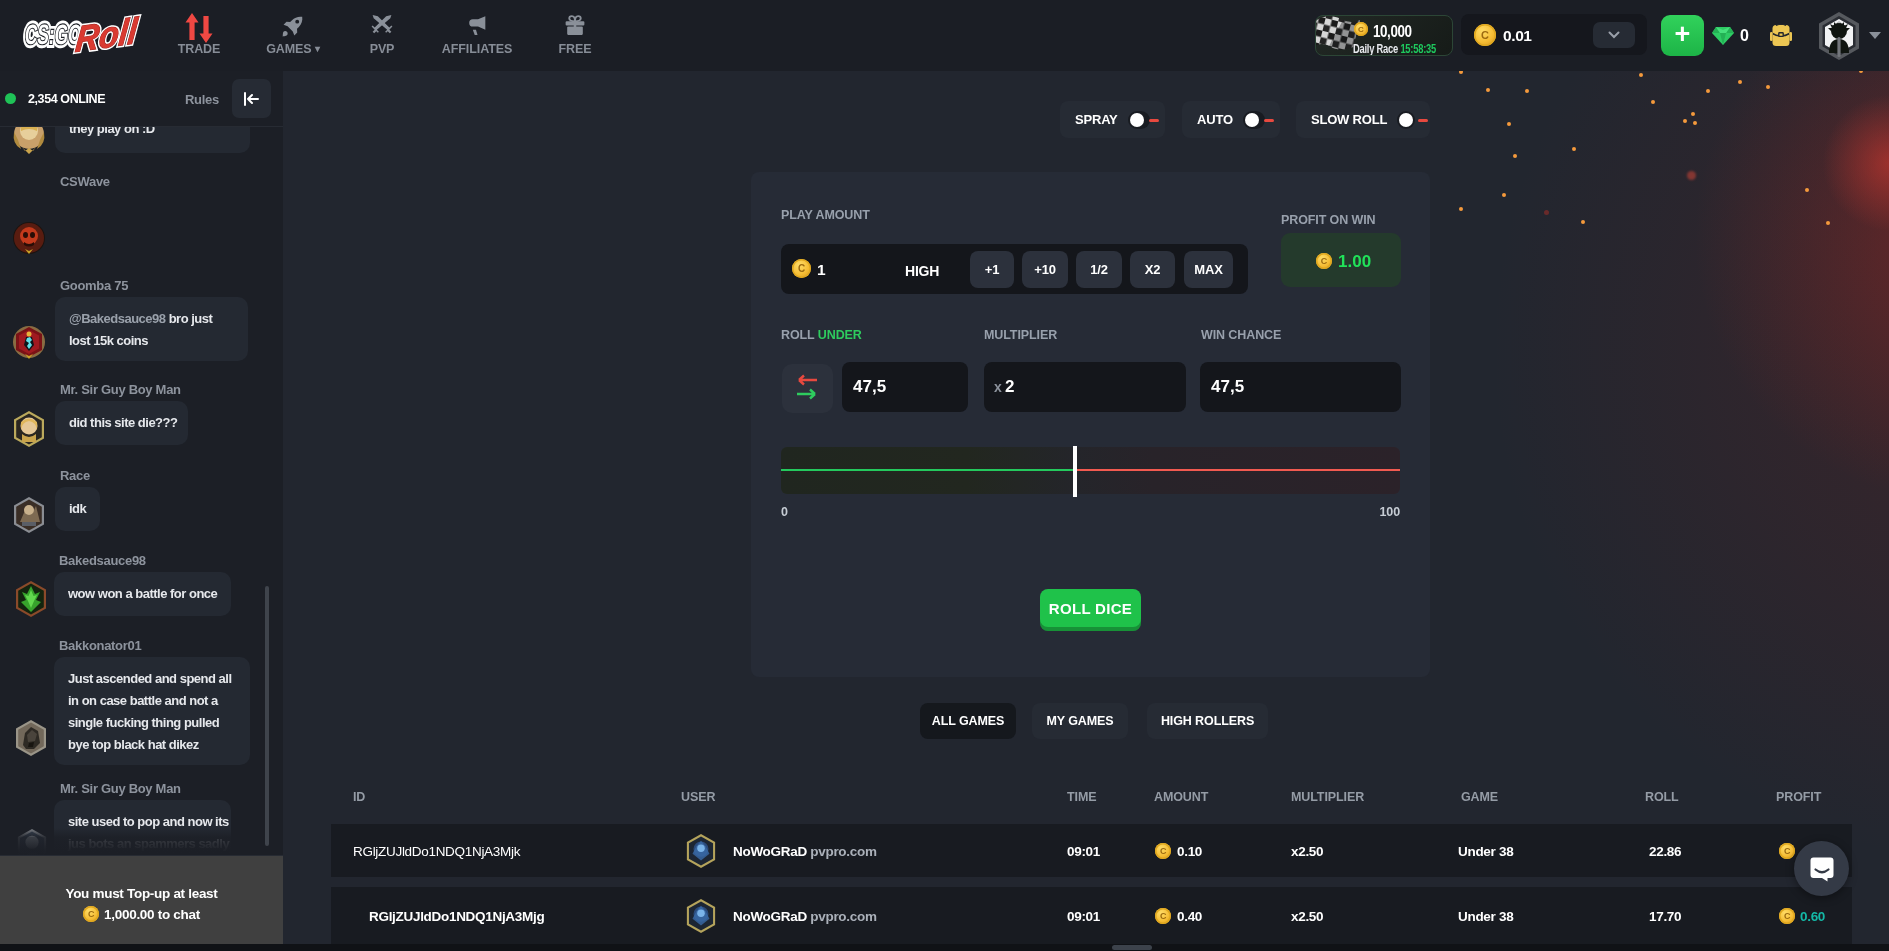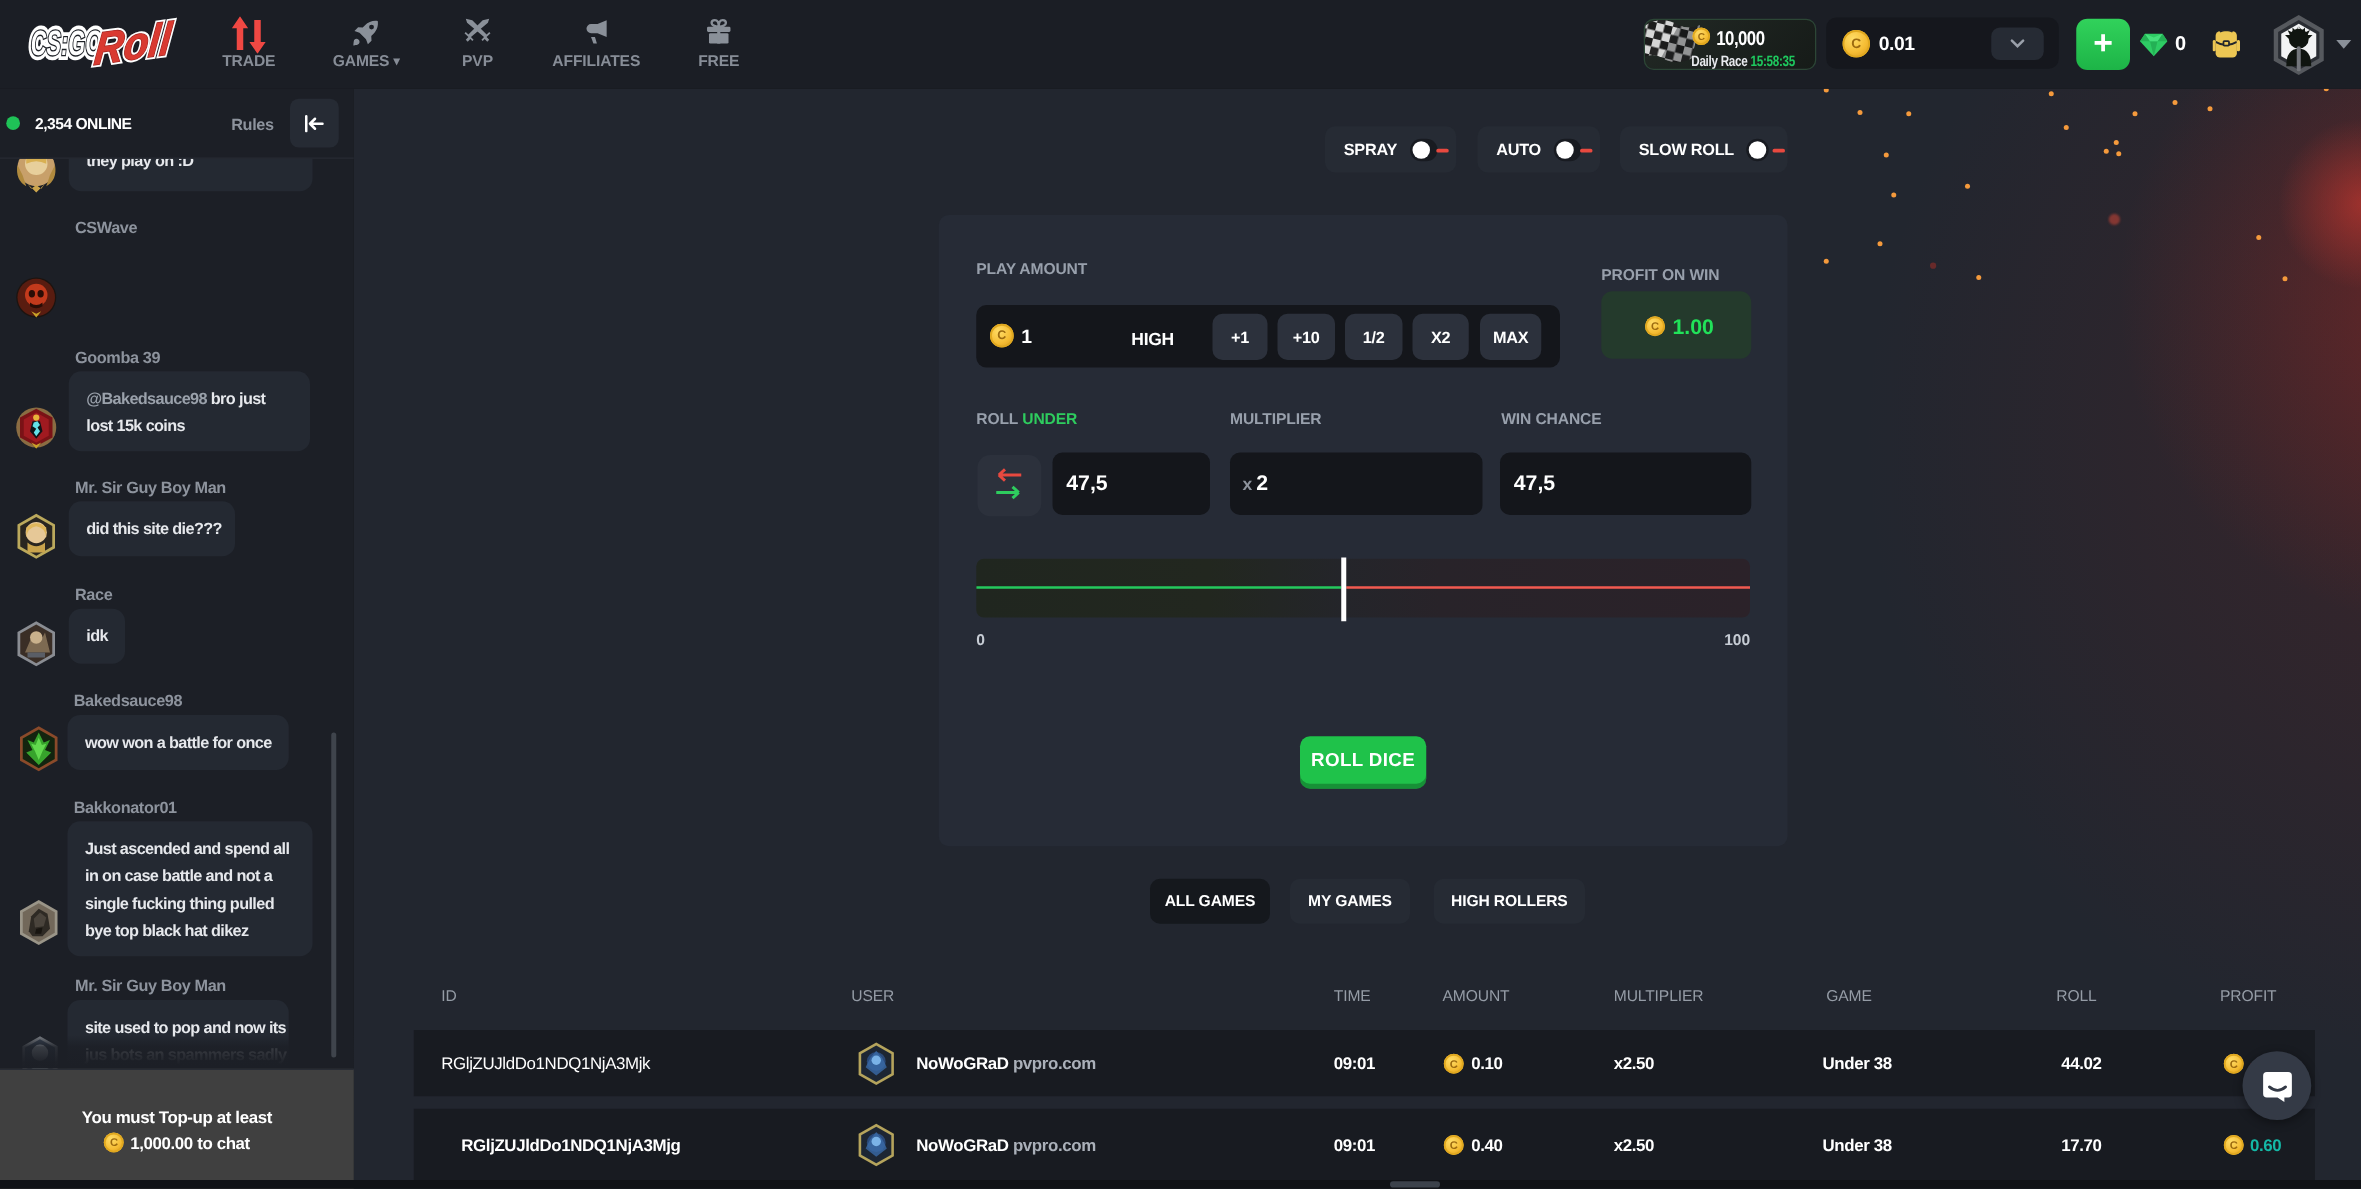--- a/index.html
+++ b/index.html
@@ -37,21 +37,21 @@
 .tg{width:40px;height:18px;background:#181b21;border-radius:9px;position:relative}
 .tg::before{content:"";position:absolute;left:2px;top:2px;width:14px;height:14px;border-radius:50%;background:#fff}
 .tg::after{content:"";position:absolute;left:21px;top:8px;width:10px;height:3px;border-radius:2px;background:#e8493f}
 #panel{position:absolute;left:468px;top:101px;width:679px;height:505px;background:#262b36;border-radius:8px}
 .plbl{position:absolute;color:#98a0ac;font-size:12.5px;font-weight:bold;letter-spacing:-.1px}
 .dinput{position:absolute;background:#14161b;border-radius:8px;color:#fff;font-weight:bold;font-size:17px}
 .gbtn{position:absolute;background:#2c313c;border-radius:8px;color:#fff;font-weight:bold;font-size:13px;letter-spacing:-.2px;text-align:center}
 #tabs .tab{position:absolute;top:0;height:36px;border-radius:8px;background:#262b34;color:#fff;font-weight:bold;font-size:12.5px;letter-spacing:-.1px;text-align:center}
 .trow{position:absolute;left:48px;width:1521px;height:53px;background:#181b21}
 .tcell{position:absolute;color:#fff;font-weight:bold;font-size:13.5px;letter-spacing:-.3px;top:50%;transform:translateY(-50%)}
-.thead{position:absolute;color:#959ca6;font-weight:normal;font-size:12.5px;letter-spacing:-.1px}
+.thead{position:absolute;color:#959ca6;font-weight:bold;font-size:12.5px;letter-spacing:-.1px}
 #intercom{position:absolute;left:1794px;top:841px;width:55px;height:55px;border-radius:50%;background:#343a46;z-index:40;box-shadow:0 2px 8px rgba(0,0,0,.4)}
 #hbar{position:absolute;left:0;top:944px;width:1889px;height:7px;background:#101216;z-index:50}
 #hbar .thumb{position:absolute;left:1112px;top:1px;width:40px;height:5px;border-radius:3px;background:#3c424b}
 </style>
 </head>
 <body>
 <div id="nav">
 
   <svg class="abs" style="left:20px;top:5px" width="140" height="55" viewBox="0 0 140 55">
     <g transform="skewX(-6)">
@@ -196,21 +196,21 @@
         <circle cx="17" cy="17" r="16" fill="#1c1410"></circle>
         <circle cx="17" cy="17" r="15" fill="#591c10"></circle>
         <circle cx="17" cy="15" r="9" fill="#c33a1c"></circle>
         <ellipse cx="13.5" cy="14" rx="2.5" ry="3" fill="#2a0d06"></ellipse>
         <ellipse cx="20.5" cy="14" rx="2.5" ry="3" fill="#2a0d06"></ellipse>
         <path d="M12 21 Q17 25 22 21 L22 24 Q17 27 12 24 Z" fill="#2a0d06"></path>
         <path d="M13 28 L17 33 L21 28 L17 30 Z" fill="#c9a227"></path>
       </svg>
   </div>
 
-  <div class="msgname" style="left:60px;top:207px">Goomba 39</div>
+  <div class="msgname" style="left:60px;top:207px">Goomba 75</div>
   <div class="bubble" style="left:55px;top:226px;width:193px;height:64px"><span class="mn">@Bakedsauce98</span> bro just<br>lost 15k coins</div>
   <div class="av" style="left:12px;top:254px">
     <svg width="34" height="34" viewBox="0 0 34 34">
         <circle cx="17" cy="17" r="16" fill="#8a6c42"></circle>
         <path d="M17 2 L30 9 L30 25 L17 32 L4 25 L4 9 Z" fill="#7a1216"></path>
         <path d="M17 5 L27 10.5 L27 23.5 L17 29 L7 23.5 L7 10.5 Z" fill="#a01a20"></path>
         <circle cx="17" cy="9" r="2.5" fill="#e8b33a"></circle>
         <path d="M14 12 L20 12 L22 20 L17 26 L12 20 Z" fill="#101418"></path>
         <path d="M15 13 l3-1 2 3-2 2 2 3-3 4-2-3 2-3-3-2z" fill="#63e0e8"></path>
         <path d="M13 29 L17 34 L21 29 L17 31 Z" fill="#c9a227"></path>
@@ -385,21 +385,21 @@
         <circle cx="17" cy="16" r="4" fill="#7ab3e8"></circle>
       </svg>
     <div class="tcell" style="left:402px">NoWoGRaD <span style="color:#aab0b9">pvpro.com</span></div>
     <div class="tcell" style="left:736px">09:01</div>
     <span class="coin tcell" style="left:824px;width:16px;height:16px">
         <i style="font-size:9px">C</i>
       </span>
     <div class="tcell" style="left:846px">0.10</div>
     <div class="tcell" style="left:960px">x2.50</div>
     <div class="tcell" style="left:1127px">Under 38</div>
-    <div class="tcell" style="left:1318px">44.02</div>
+    <div class="tcell" style="left:1318px">22.86</div>
     <span class="coin tcell" style="left:1448px;width:16px;height:16px">
         <i style="font-size:9px">C</i>
       </span>
     <div class="tcell" style="left:1469px;color:#f2544b">-0.10</div>
   </div>
   <div class="trow" style="top:816px;height:57px">
     <div class="tcell" style="left:38px;font-weight:bold">RGljZUJldDo1NDQ1NjA3Mjg</div>
     <svg class="tcell" style="left:354px" width="32" height="36" viewBox="0 0 34 38">
         <path d="M17 1 L32 9.5 L32 28.5 L17 37 L2 28.5 L2 9.5 Z" fill="#b5a45c"></path>
         <path d="M17 3.5 L29.8 10.8 L29.8 27.2 L17 34.5 L4.2 27.2 L4.2 10.8 Z" fill="#1d2633"></path>

